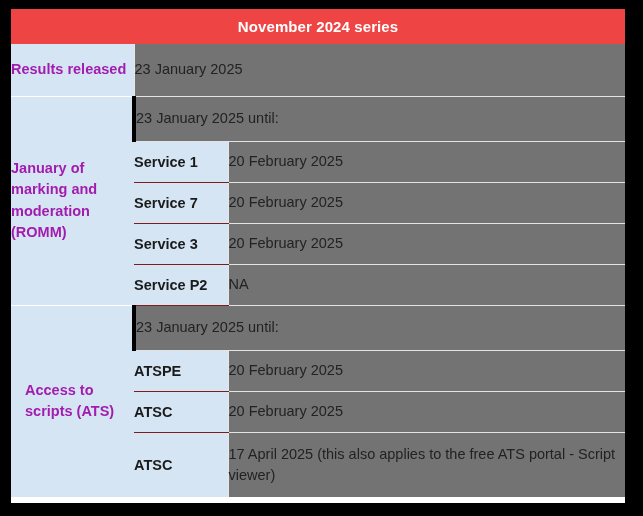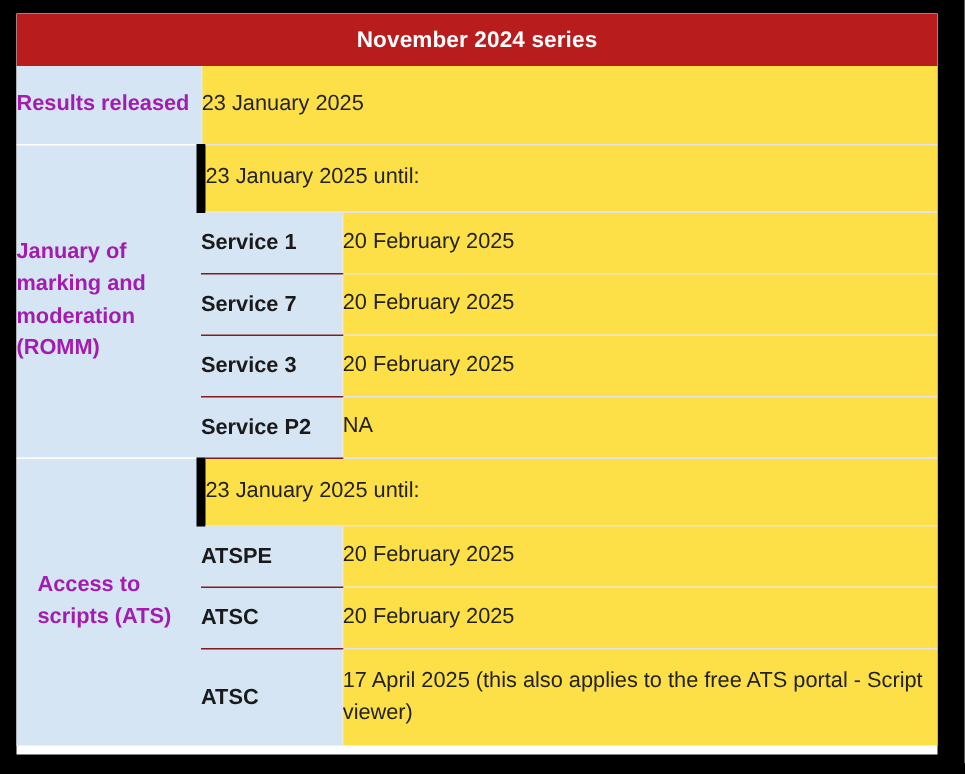--- a/index.html
+++ b/index.html
@@ -40,21 +40,21 @@
     background: #ffffff;
   }
 
   table.schedule td, table.schedule th {
     padding: 0;
     vertical-align: middle;
   }
 
   
   .series-header {
-    background: #b91c1c;
+    background: #ef4444;
     color: #ffffff;
     font-size: 15px;
     font-weight: bold;
     text-align: center;
     height: 35px;
     letter-spacing: 0.1px;
   }
 
   
   .rowlabel {
@@ -77,34 +77,34 @@
     font-size: 14.5px;
     font-weight: bold;
     padding: 0 0 0 12px;
     width: 94px;
     border-bottom: 1px solid #7f1d1d;
   }
   .sublabel.last { border-bottom: none; }
 
   
   .value {
-    background: #fde047;
+    background: #737373;
     color: #222222;
     font-size: 14.5px;
     font-weight: normal;
     padding: 0 10px 0 11px;
     line-height: 1.45;
     border-bottom: 1px solid #e3e3e3;
     border-left: 1px solid #e8e8e8;
   }
   .value.bottomless { border-bottom: none; }
 
   
   .value.span2 {
-    border-left: 6px solid #000000;
+    border-left: 4px solid #000000;
   }
 
   .r-res   { height: 52px; }
   .r-until { height: 45px; }
   .r-svc   { height: 41px; }
   .r-atsc  { height: 65px; }
 </style>
 </head>
 <body>
 

